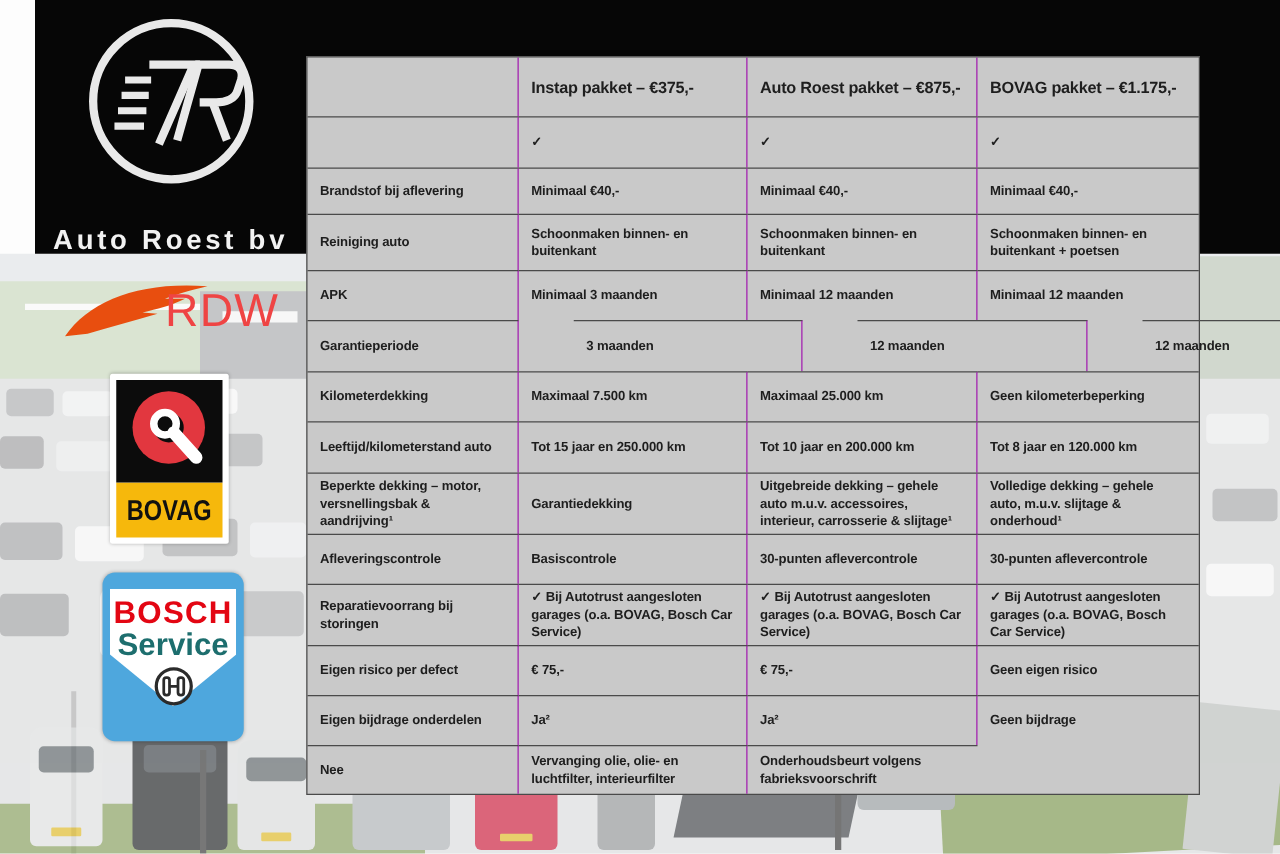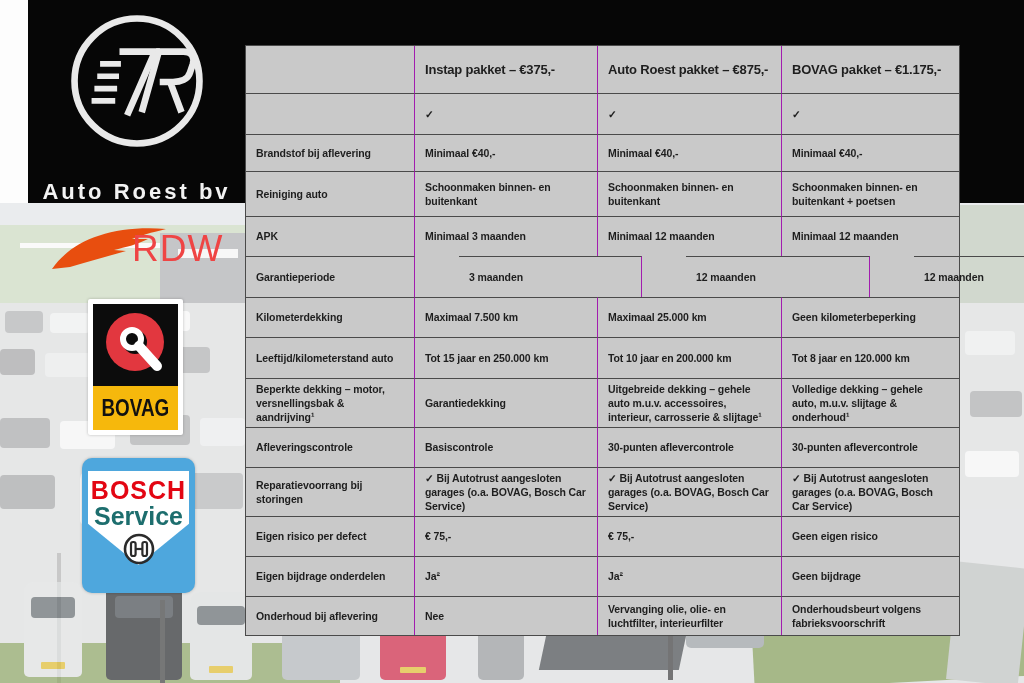--- a/index.html
+++ b/index.html
@@ -254,20 +254,19 @@
     </div>
 
     <div class="tr" style="height:40px;">
       <div class="td">Eigen bijdrage onderdelen</div>
       <div class="td">Ja²</div>
       <div class="td">Ja²</div>
       <div class="td">Geen bijdrage</div>
     </div>
 
     <div class="tr" style="height:39px;">
-      <div class="td">Onderhoud bij aflevering</div>
       <div class="td">Nee</div>
       <div class="td">Vervanging olie, olie- en luchtfilter, interieurfilter</div>
       <div class="td">Onderhoudsbeurt volgens fabrieksvoorschrift</div>
     </div>
   </div>
 
 </div>
 
 </body></html>

